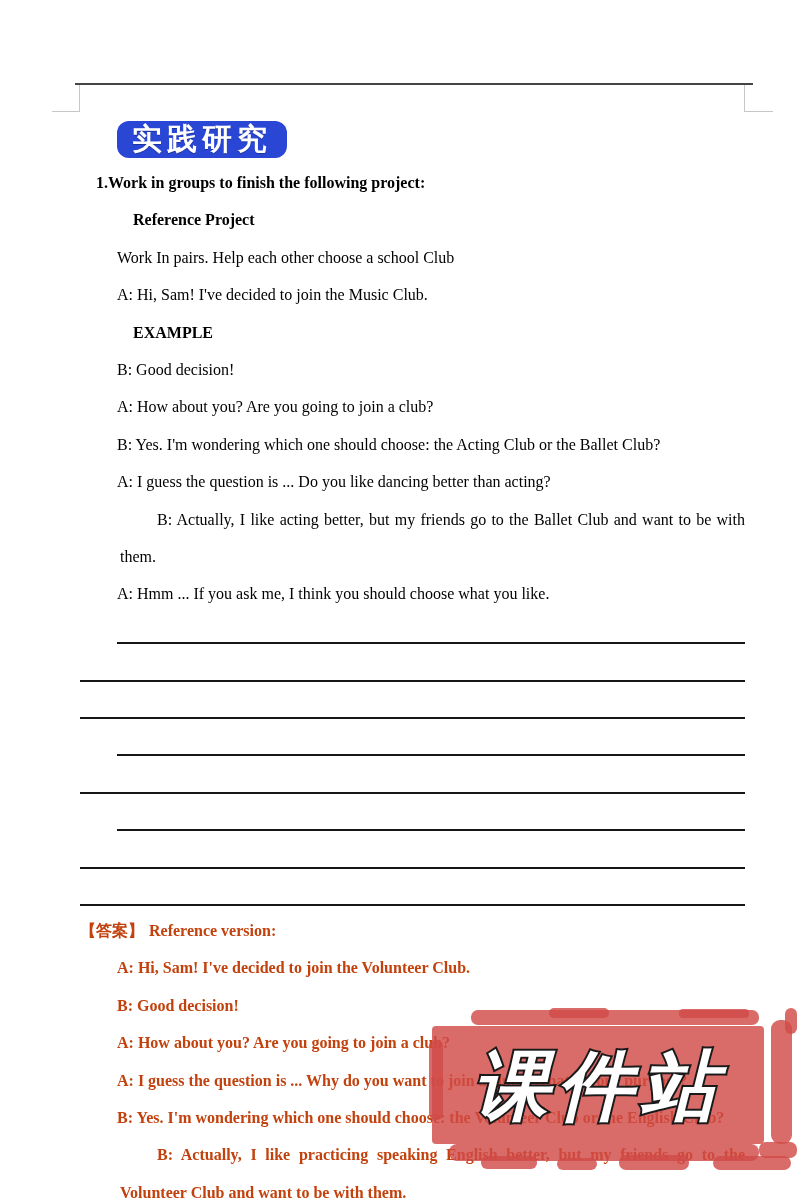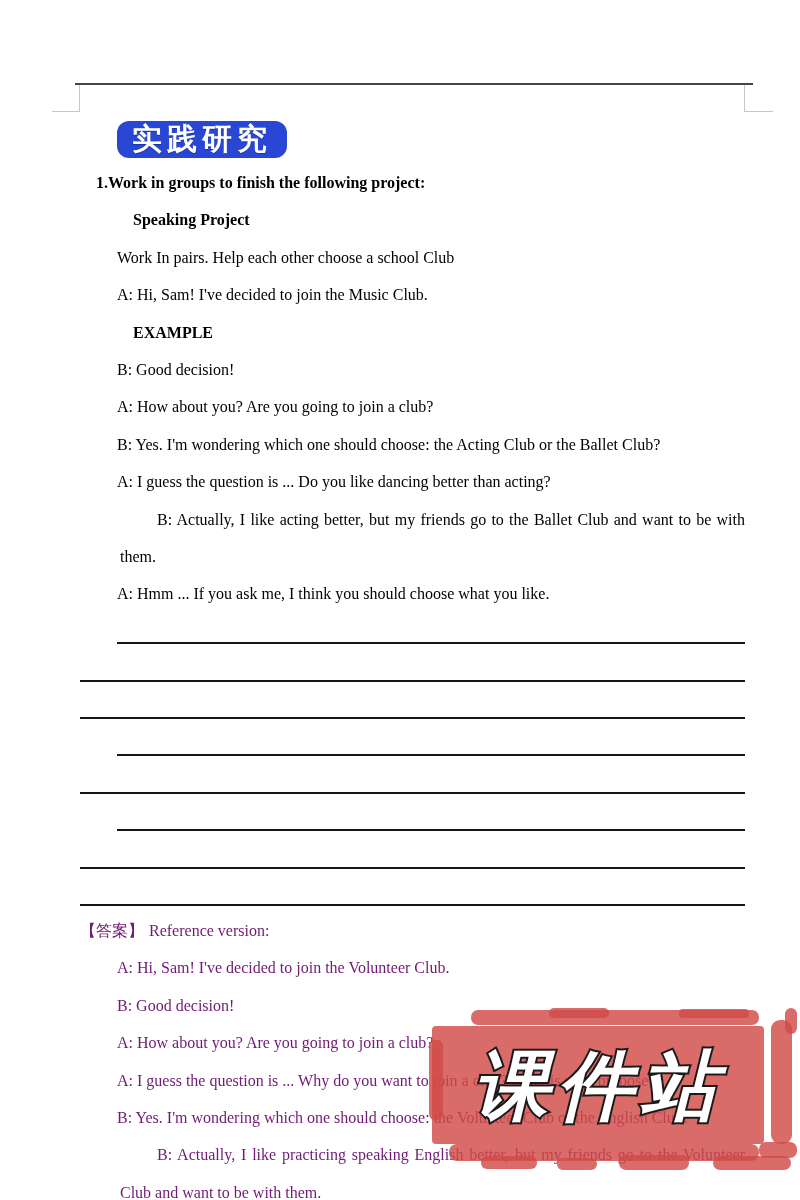--- a/index.html
+++ b/index.html
@@ -23,21 +23,21 @@
   .badge{display:inline-block;margin:121px 0 0 37px;padding:3px 15px 5px 15px;
     border-radius:12px;color:#fff;font-weight:bold;font-size:30px;
     letter-spacing:5px;line-height:29px;
     font-family:"Liberation Sans","DejaVu Sans",sans-serif;
     text-shadow:0 1px 0 rgba(0,0,0,.25);}
   .para{margin:0;line-height:37.4px;text-indent:37px;}
   .para.first{margin-top:6px;}
   .para.noindent{text-indent:0;}
   .para.bold{font-weight:bold;margin-left:16px;}
   .para.justify{text-align:justify;margin-left:40px;}
-  .red{color:#701a75;}
+  .red{color:#c2410c;font-weight:bold;}
   .ans-label{font-family:"Liberation Sans","DejaVu Sans",sans-serif;}
   .ans-heading{margin-left:5px;}
 
   
   .wline{height:37.4px;position:relative;}
   .wline .rule{position:absolute;left:0;right:0;bottom:6px;height:0;
     border-top:2px solid #161616;}
   .wline.indent .rule{left:37px;}
 
   
@@ -54,21 +54,21 @@
 <div class="crop rh"></div>
 
 <div class="content">
 
   <div class="badge" style="background:#2a46d4">
     <span>实践研究</span>
   </div>
 
   <p class="para noindent bold first">1.Work in groups to finish the following project:</p>
 
-  <p class="para bold">Speaking Project</p>
+  <p class="para bold">Reference Project</p>
 
   <p class="para">Work In pairs. Help each other choose a school Club</p>
 
   <p class="para">A: Hi, Sam! I've decided to join the Music Club.</p>
 
   <p class="para bold">EXAMPLE</p>
   <p class="para">B: Good decision!</p>
   <p class="para">A: How about you? Are you going to join a club?</p>
   <p class="para">B: Yes. I'm wondering which one should choose: the Acting Club or the Ballet Club?</p>
   <p class="para">A: I guess the question is ... Do you like dancing better than acting?</p>

